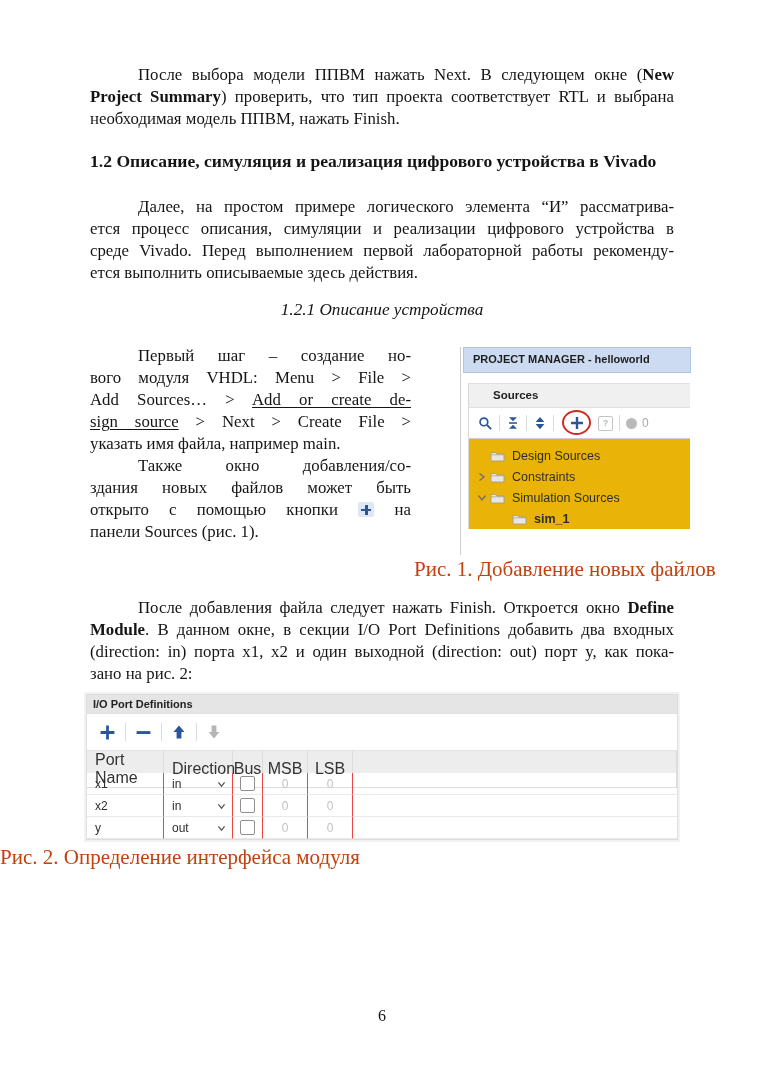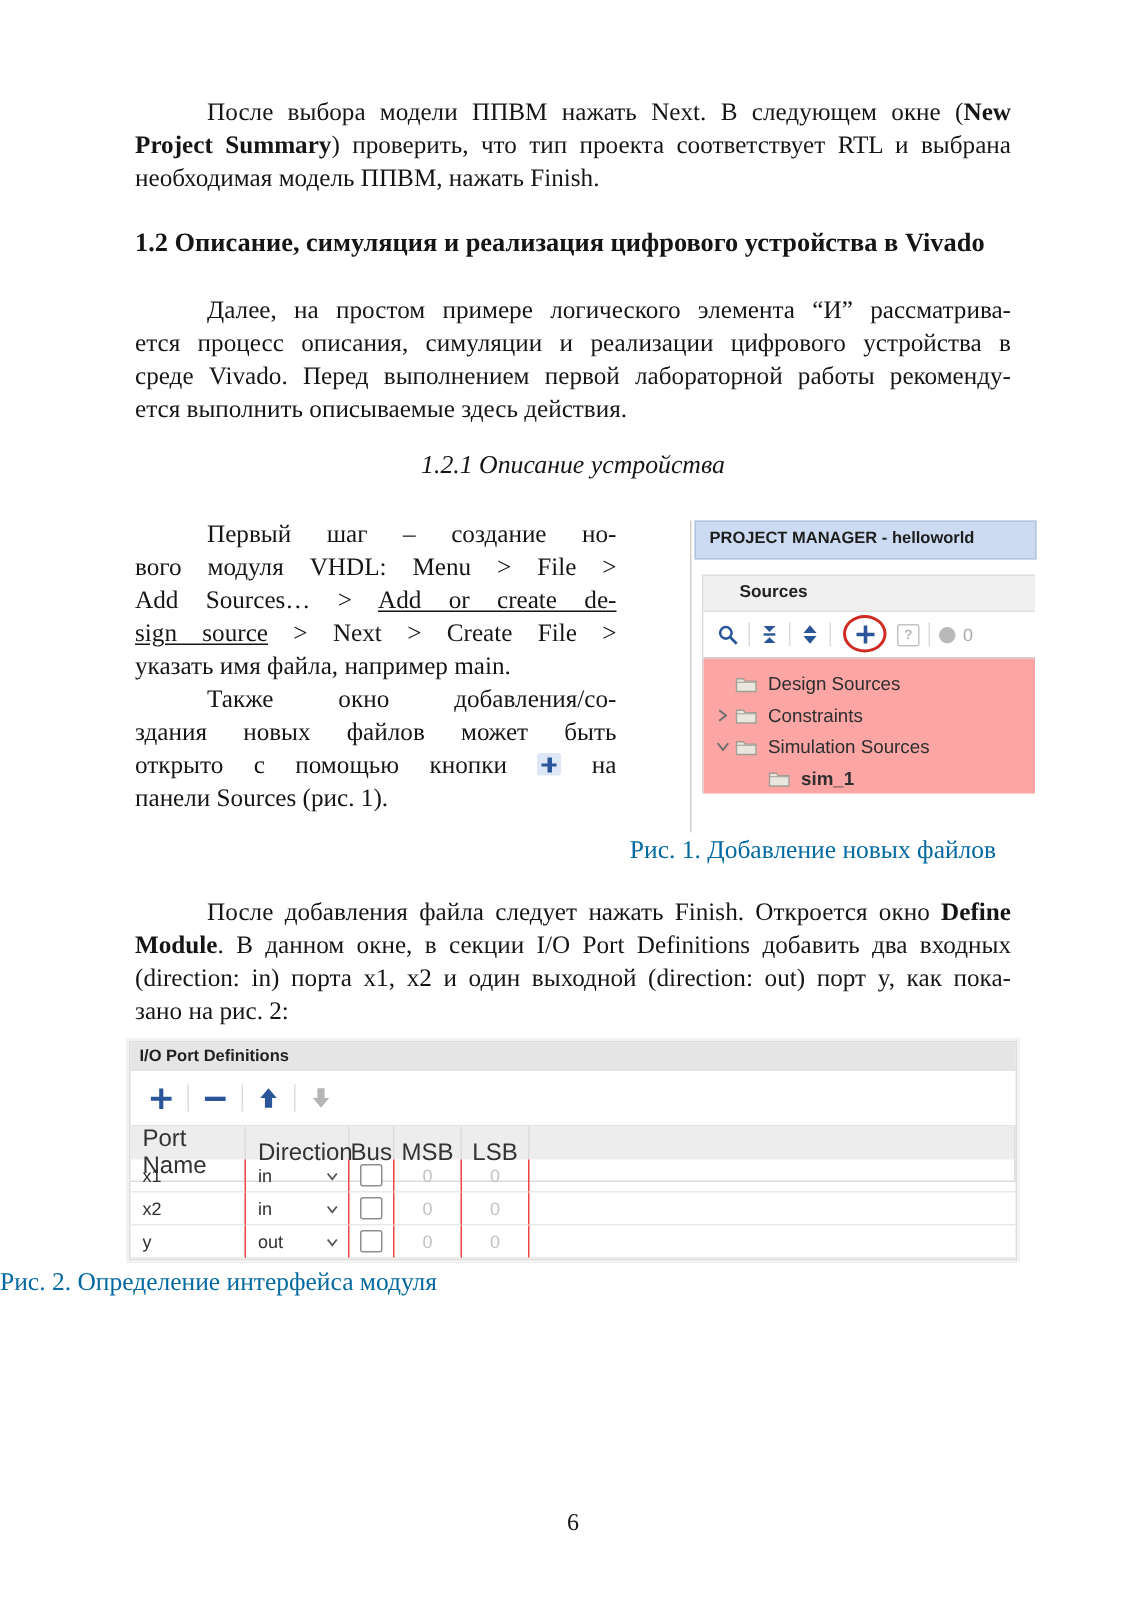--- a/index.html
+++ b/index.html
@@ -15,21 +15,21 @@
   .ind{text-indent:48px;}
   .u{text-decoration:underline;text-underline-offset:2px;}
   b{font-weight:bold;}
 
   .h12{left:90px;top:151px;width:600px;font-size:17.6px;font-weight:bold;white-space:nowrap;}
   .h121{left:90px;top:300px;width:584px;text-align:center;font-size:17.2px;
         font-weight:normal;font-style:italic;}
 
   .leftcol{left:90px;top:345px;width:321px;font-size:16.8px;line-height:22px;}
 
-  .caption{font-size:17px;color:#0369a1;}
+  .caption{font-size:21px;color:#c2410c;}
   .cap1{left:414px;top:557px;width:256px;text-align:center;white-space:nowrap;}
   .cap2{left:0;top:845px;width:732px;text-align:left;}
   .pageno{left:0;top:1007px;width:764px;text-align:center;font-size:16px;}
 
   
   .inline-plus{display:inline-block;width:16px;height:15px;background:#dde7f6;
      border-radius:2px;position:relative;vertical-align:-2px;}
   .inline-plus:before,.inline-plus:after{content:"";position:absolute;background:#2a5699;}
   .inline-plus:before{left:3px;top:6.5px;width:10px;height:2.6px;}
   .inline-plus:after{left:6.7px;top:3px;width:2.6px;height:10px;}
@@ -49,21 +49,21 @@
   .iconbtn{display:flex;align-items:center;justify-content:center;}
   .plus-wrap{position:relative;width:30px;height:26px;display:flex;align-items:center;
         justify-content:center;margin:0 2px;}
   .red-circle{position:absolute;left:0;top:0;width:25px;height:21px;
         border:2.6px solid #cf2b22;border-radius:50%;}
   .help-box{width:13px;height:13px;border:1.4px solid #c4c4c4;border-radius:2px;
         color:#b9b9b9;font-size:9px;font-weight:bold;display:flex;align-items:center;
         justify-content:center;margin-left:4px;}
   .gray-dot{width:11px;height:11px;border-radius:50%;background:#b9b9b9;}
   .badge0{font-size:12px;color:#a8a8a8;margin-left:5px;}
-  .f1-tree{padding-top:6px;background:#fca5a5;}
+  .f1-tree{padding-top:6px;background:#eab308;}
   .tree-row{height:21px;display:flex;align-items:center;padding-left:8px;
         font-size:12.5px;color:#2e2e2e;}
   .tree-row .chev{width:13px;display:flex;align-items:center;}
   .tree-row .fold{width:16px;margin-right:6px;display:flex;align-items:center;}
   .tree-row.lvl1{padding-left:30px;}
   .tree-row.bold{font-weight:bold;}
 
   
   .fig2{left:86px;top:694px;width:590px;font-family:"Liberation Sans",sans-serif;
         border:1px solid #dedede;box-shadow:0 0 0 2px #f2f2f2;background:#fff;}

